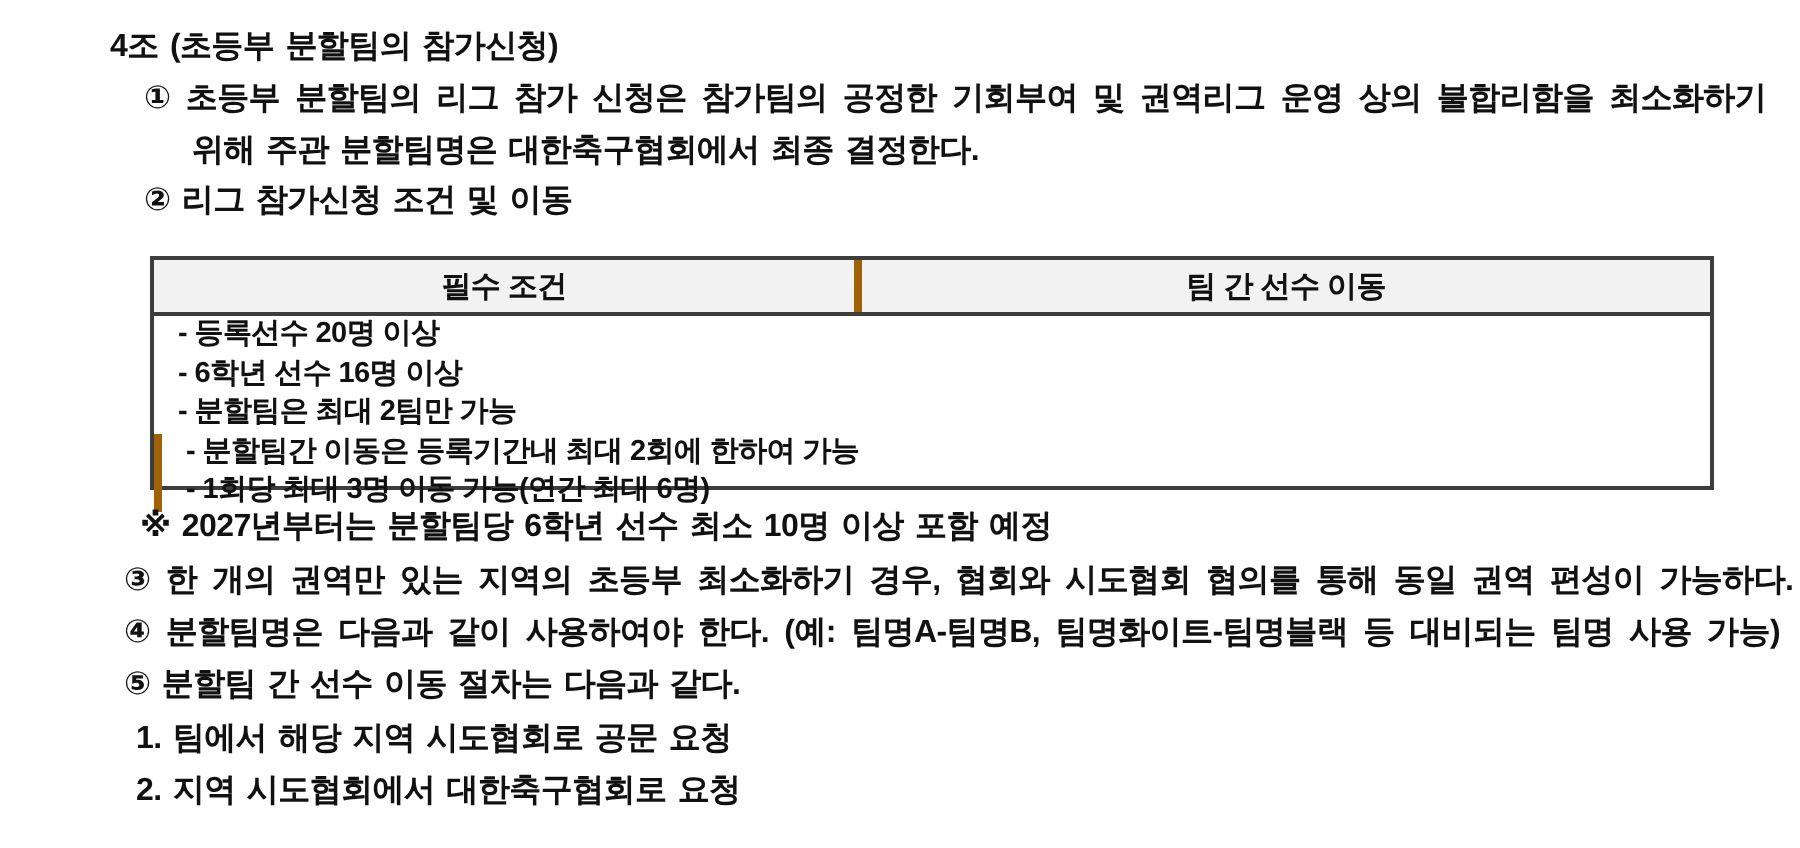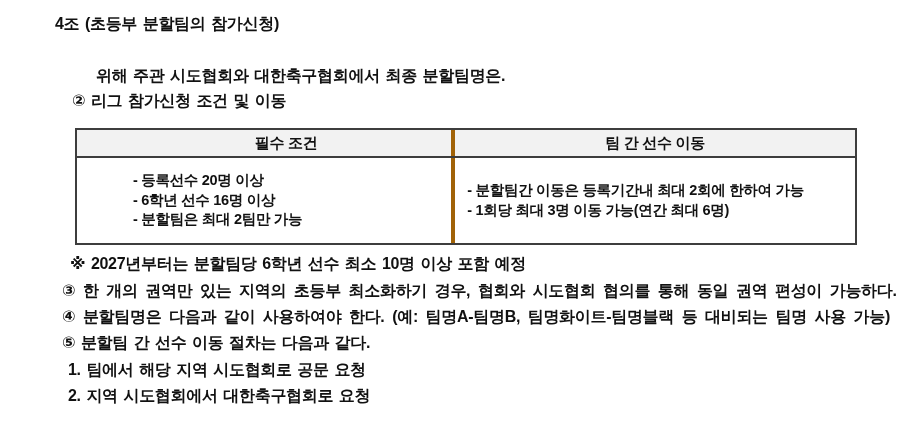--- a/index.html
+++ b/index.html
@@ -45,28 +45,29 @@
     width: 100%;
     box-sizing: border-box;
   }
   .t-header {
     height: 28px;
     background: #f2f2f2;
     border-bottom: 2px solid #3d3d3d;
   }
   .t-body {
     height: 85px;
+    flex-direction: column;
   }
   .t-cell {
     box-sizing: border-box;
     display: flex;
     flex-direction: column;
     justify-content: center;
   }
-  .t-col-left  { width: 45%; margin-left: 44px; }
+  .t-col-left  { width: 45%; }
   .t-col-right { width: 55%; border-left: 4px solid #a16207; }
   .t-header .t-cell {
     align-items: center;
     justify-content: center;
     flex-direction: row;
     font-size: 15px;
     letter-spacing: -0.3px;
   }
   .t-body .t-cell {
     padding-left: 12px;
@@ -78,22 +79,23 @@
     letter-spacing: -0.3px;
   }
 </style>
 </head>
 <body>
 
 <div class="page">
 
   <div class="line" style="left:55px;  top:15px;">4조 (초등부 분할팀의 참가신청)</div>
 
+  <div class="line justified" style="left:72px;  top:41px;">① 초등부 분할팀의 리그 참가 신청은 참가팀의 공정한 기회부여 및 권역리그 운영 상의 불합리함을 최소화하기</div>
 
-  <div class="line" style="left:96px;  top:67px;">위해 주관 시도협회와 대한축구협회에서 최종 분할팀명은.</div>
+  <div class="line" style="left:96px;  top:67px;">위해 주관 분할팀명은 대한축구협회에서 최종 결정한다.</div>
 
   <div class="line" style="left:72px;  top:92px;">② 리그 참가신청 조건 및 이동</div>
 
   <div class="doc-table">
     <div class="t-row t-header">
       <div class="t-cell t-col-left">필수 조건</div>
       <div class="t-cell t-col-right">팀 간 선수 이동</div>
     </div>
     <div class="t-row t-body">
       <div class="t-cell t-col-left">

